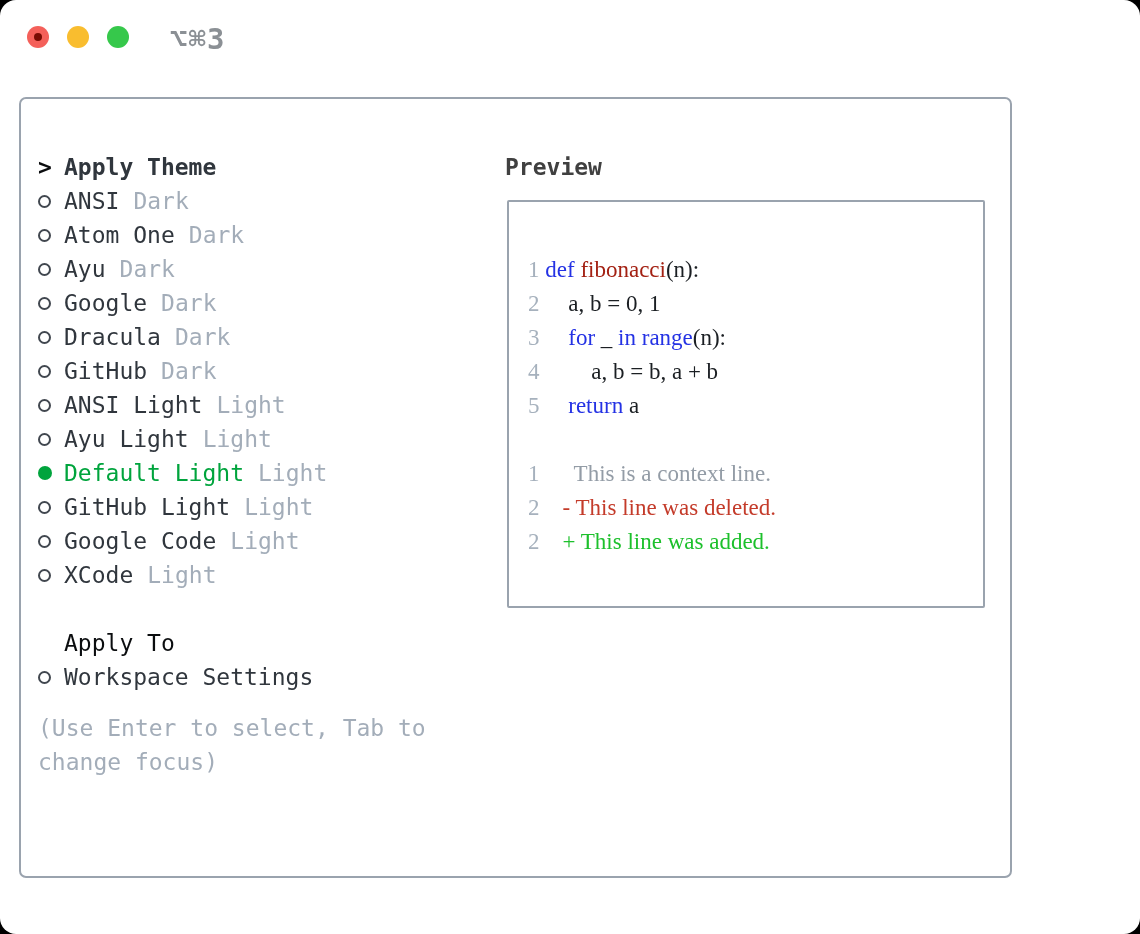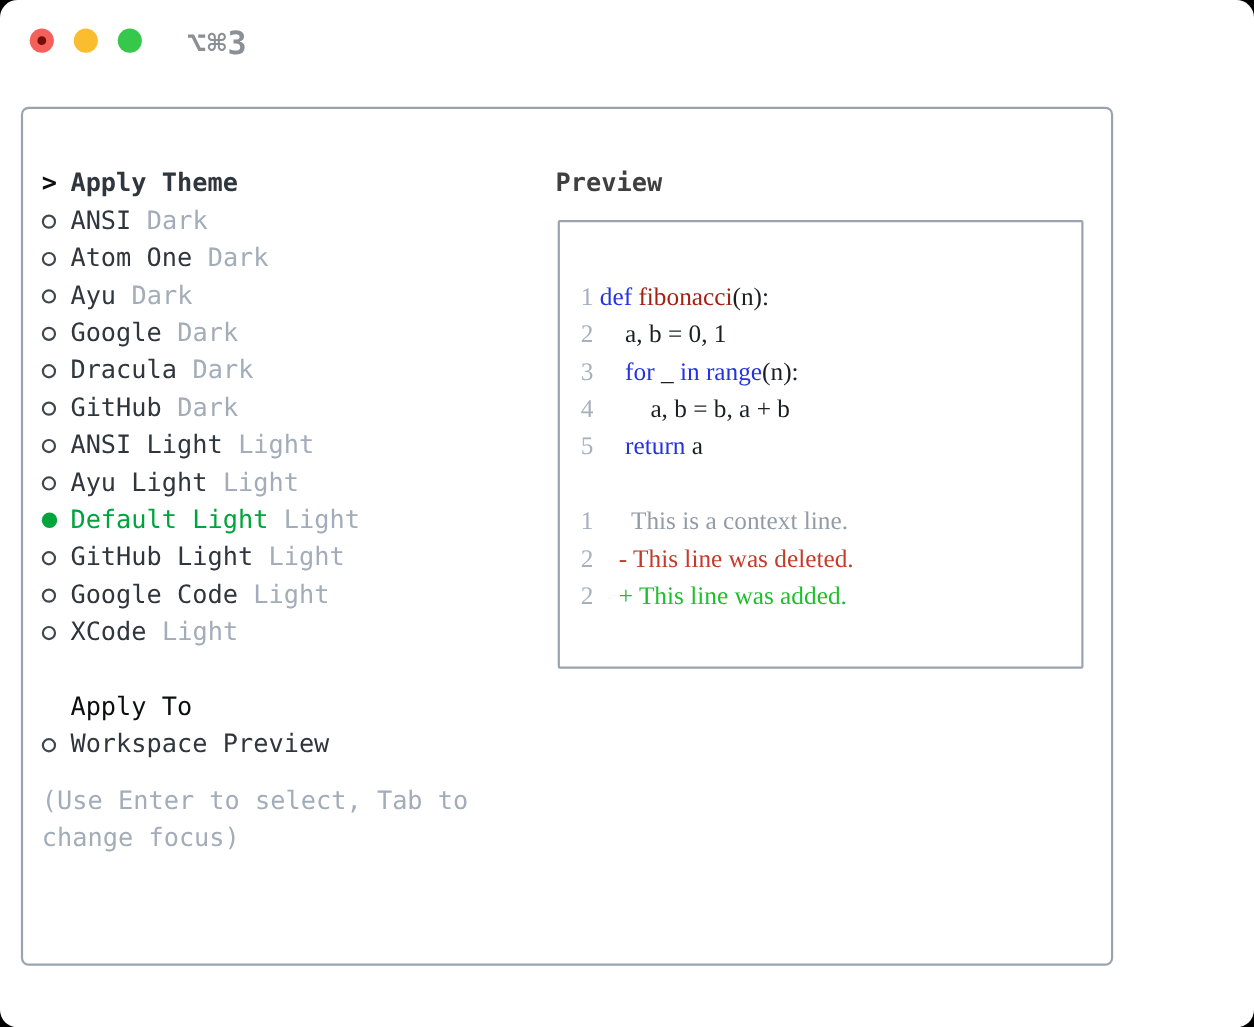--- a/index.html
+++ b/index.html
@@ -99,21 +99,21 @@
           <div class="row"><span class="marker"><span class="dot"></span></span><span class="label">Google Code</span><span class="variant">Light</span></div>
           <div class="row"><span class="marker"><span class="dot"></span></span><span class="label">XCode</span><span class="variant">Light</span></div>
         </div>
 
       <div class="row apply-heading">
         <span class="marker"></span>
         <span class="label" style="color:#0b0d0f">Apply To</span>
       </div>
 
       <div>
-          <div class="row"><span class="marker"><span class="dot"></span></span><span class="label">Workspace Preview</span></div>
+          <div class="row"><span class="marker"><span class="dot"></span></span><span class="label">Workspace Settings</span></div>
         </div>
 
       <div class="hint">(Use Enter to select, Tab to change focus)</div>
     </div>
 
     <div class="preview-heading">Preview</div>
 
     <div class="preview-box">
       <pre class="code"><div class="cl"><span class="ln">1 </span><span class="kw">def</span><span class="pl"> </span><span class="fn">fibonacci</span><span class="pl">(n):</span></div><div class="cl"><span class="ln">2 </span><span class="pl">    a, b = 0, 1</span></div><div class="cl"><span class="ln">3 </span><span class="pl">    </span><span class="kw">for</span><span class="pl"> _ </span><span class="kw">in</span><span class="pl"> </span><span class="kw">range</span><span class="pl">(n):</span></div><div class="cl"><span class="ln">4 </span><span class="pl">        a, b = b, a + b</span></div><div class="cl"><span class="ln">5 </span><span class="pl">    </span><span class="kw">return</span><span class="pl"> a</span></div><div class="cl"></div><div class="cl"><span class="ln">1</span><span class="ctx">      This is a context line.</span></div><div class="cl"><span class="ln">2</span><span class="pl">    </span><span class="del">- This line was deleted.</span></div><div class="cl"><span class="ln">2</span><span class="pl">    </span><span class="add">+ This line was added.</span></div></pre>
     </div>

